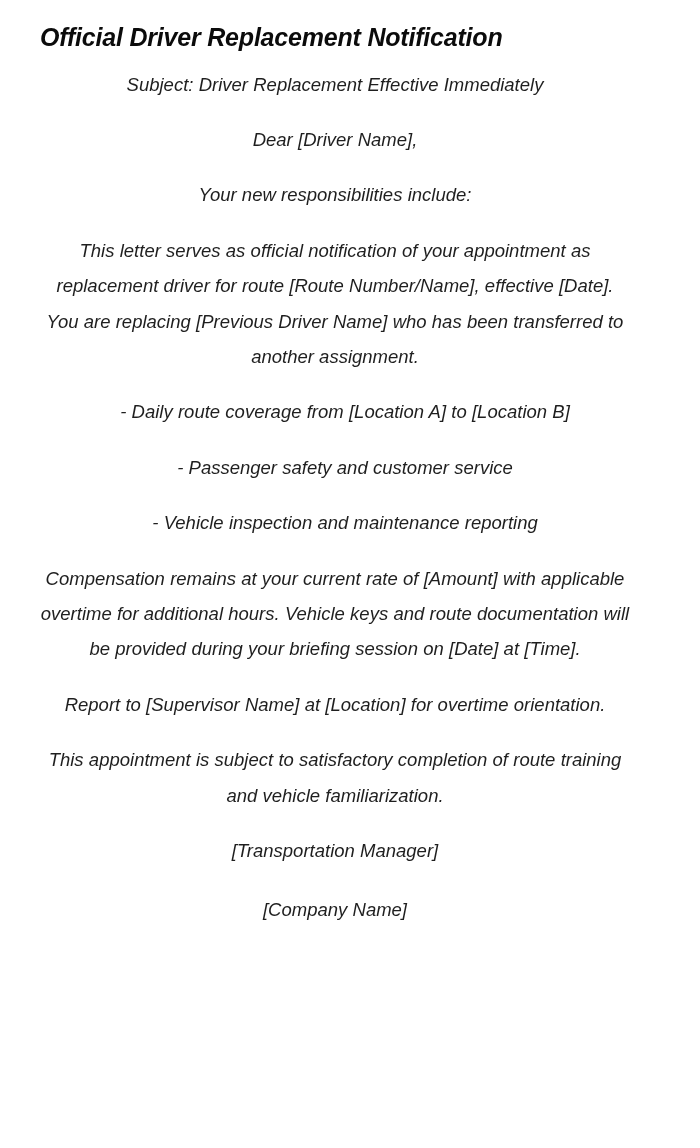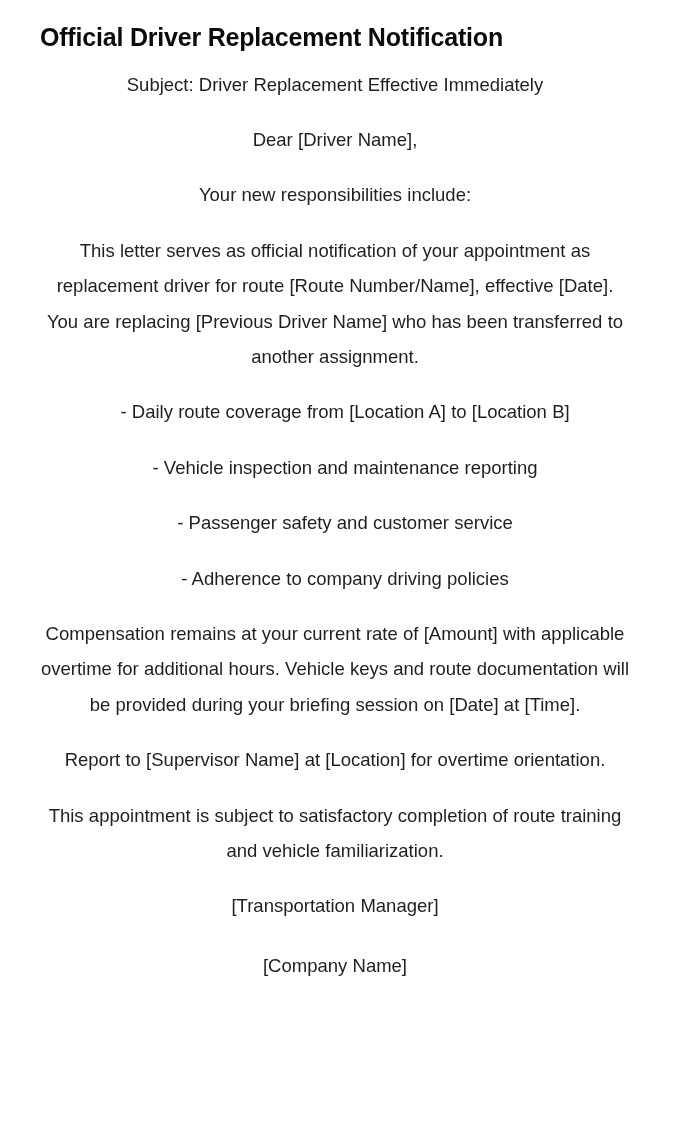--- a/index.html
+++ b/index.html
@@ -15,20 +15,21 @@
     font-family: "Liberation Sans", sans-serif;
     -webkit-font-smoothing: antialiased;
   }
 
   .page {
     width: 700px;
     min-height: 1148px;
     background: #ffffff;
     box-sizing: border-box;
     padding: 22px 70px 40px 40px;
+    font-style: italic;
   }
 
   .doc-title {
     font-family: "Liberation Sans", sans-serif;
     font-size: 25px;
     font-weight: bold;
     line-height: 1.22;
     color: #0b0b0b;
     letter-spacing: -0.2px;
     margin: 0 0 14px 0;
@@ -73,25 +74,24 @@
     <p class="para">Subject: Driver Replacement Effective Immediately</p>
 
     <p class="para">Dear [Driver Name],</p>
 
     <p class="para">Your new responsibilities include:</p>
 
     <p class="para">This letter serves as official notification of your appointment as replacement driver for route [Route Number/Name], effective [Date]. You are replacing [Previous Driver Name] who has been transferred to another assignment.</p>
 
     <p class="para list-line">- Daily route coverage from [Location A] to [Location B]</p>
 
+    <p class="para list-line">- Passenger safety and customer service</p>
+
     <p class="para list-line">- Vehicle inspection and maintenance reporting</p>
 
-    <p class="para list-line">- Passenger safety and customer service</p>
-
-    <p class="para list-line">- Adherence to company driving policies</p>
 
     <p class="para">Compensation remains at your current rate of [Amount] with applicable overtime for additional hours. Vehicle keys and route documentation will be provided during your briefing session on [Date] at [Time].</p>
 
     <p class="para">Report to [Supervisor Name] at [Location] for overtime orientation.</p>
 
     <p class="para">This appointment is subject to satisfactory completion of route training and vehicle familiarization.</p>
 
 
     <p class="para">[Transportation Manager]</p>
 

